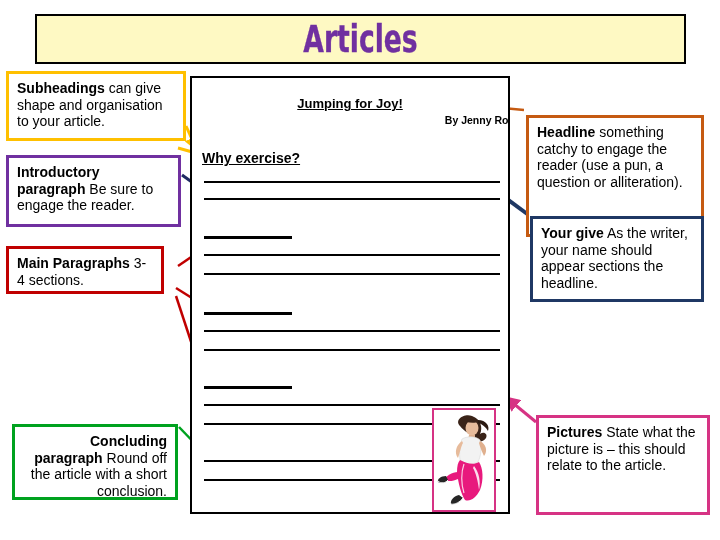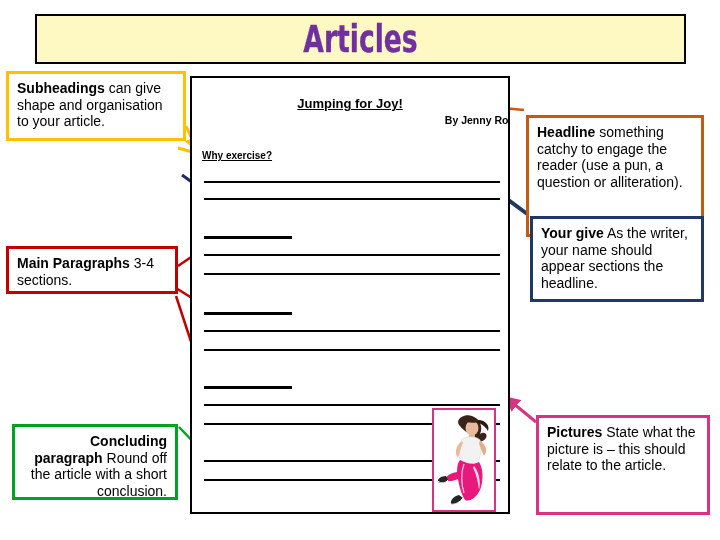--- a/index.html
+++ b/index.html
@@ -39,21 +39,21 @@
     padding:6px 8px 6px 8px;
     font-size:14px;
     line-height:16.6px;
     color:#000000;
     font-family:"Liberation Sans", sans-serif;
   }
   .callout b{font-weight:bold;}
 
   #box-subheadings{left:6px;top:71px;width:180px;height:70px;border:3px solid #ffc000;}
   #box-intro      {left:6px;top:155px;width:175px;height:72px;border:3px solid #7030a0;}
-  #box-main       {left:6px;top:246px;width:172px;height:48px;border:3px solid #c00000;}
+  #box-main       {left:6px;top:246px;width:158px;height:48px;border:3px solid #c00000;}
   #box-concluding {left:12px;top:424px;width:166px;height:76px;border:3px solid #00a21f;text-align:right;}
 
   #box-headline   {left:526px;top:75px;width:178px;height:122px;border:3px solid #c55a11;margin-top:40px;}
   #box-yourname   {left:530px;top:216px;width:174px;height:86px;border:3px solid #1f3864;}
   #box-pictures   {left:536px;top:415px;width:174px;height:100px;border:3px solid #d63384;}
 
   
   .sheet{
     position:absolute;left:190px;top:76px;width:320px;height:438px;
     background:#ffffff;border:2px solid #000000;box-sizing:border-box;
@@ -67,21 +67,21 @@
     font-family:"Liberation Sans", sans-serif;
   }
   .byline{
     position:absolute;left:15px;top:36px;width:100%;
     text-align:right;
     font-size:10.5px;font-weight:bold;color:#000;
     font-family:"Liberation Sans", sans-serif;
   }
   .subhead{
     position:absolute;left:10px;top:72px;
-    font-size:10px;font-weight:bold;color:#000;
+    font-size:14px;font-weight:bold;color:#000;
     text-decoration:underline;
     font-family:"Liberation Sans", sans-serif;
   }
   .rule{position:absolute;background:#000000;height:2px;left:12px;}
   .rule.full{width:296px;}
   .rule.short{width:88px;height:3px;}
 
   
   .photo{
     position:absolute;left:240px;top:330px;width:64px;height:104px;
@@ -192,20 +192,23 @@
         <path d="M29,88 C26,92 21,95 17,94 C16,90 20,86 25,85 Z" fill="#262626"></path>
         <path d="M17,94 C21,95 26,92 29,88" stroke="#f2f2f2" stroke-width="1" fill="none"></path>
       </svg>
     </div>
   </div>
 
   <div class="callout" id="box-subheadings">
     <span><b>Subheadings</b></span><span> can give shape and organisation to your article.</span>
   </div>
 
+  <div class="callout" id="box-intro">
+    <span><b>Introductory paragraph</b></span><span> Be sure to engage the reader.</span>
+  </div>
 
   <div class="callout" id="box-main">
     <span><b>Main Paragraphs</b></span><span> 3-4 sections.</span>
   </div>
 
   <div class="callout" id="box-concluding">
     <span><b>Concluding paragraph</b></span><span> Round off the article with a short conclusion.</span>
   </div>
 
   <div class="callout" id="box-headline">

